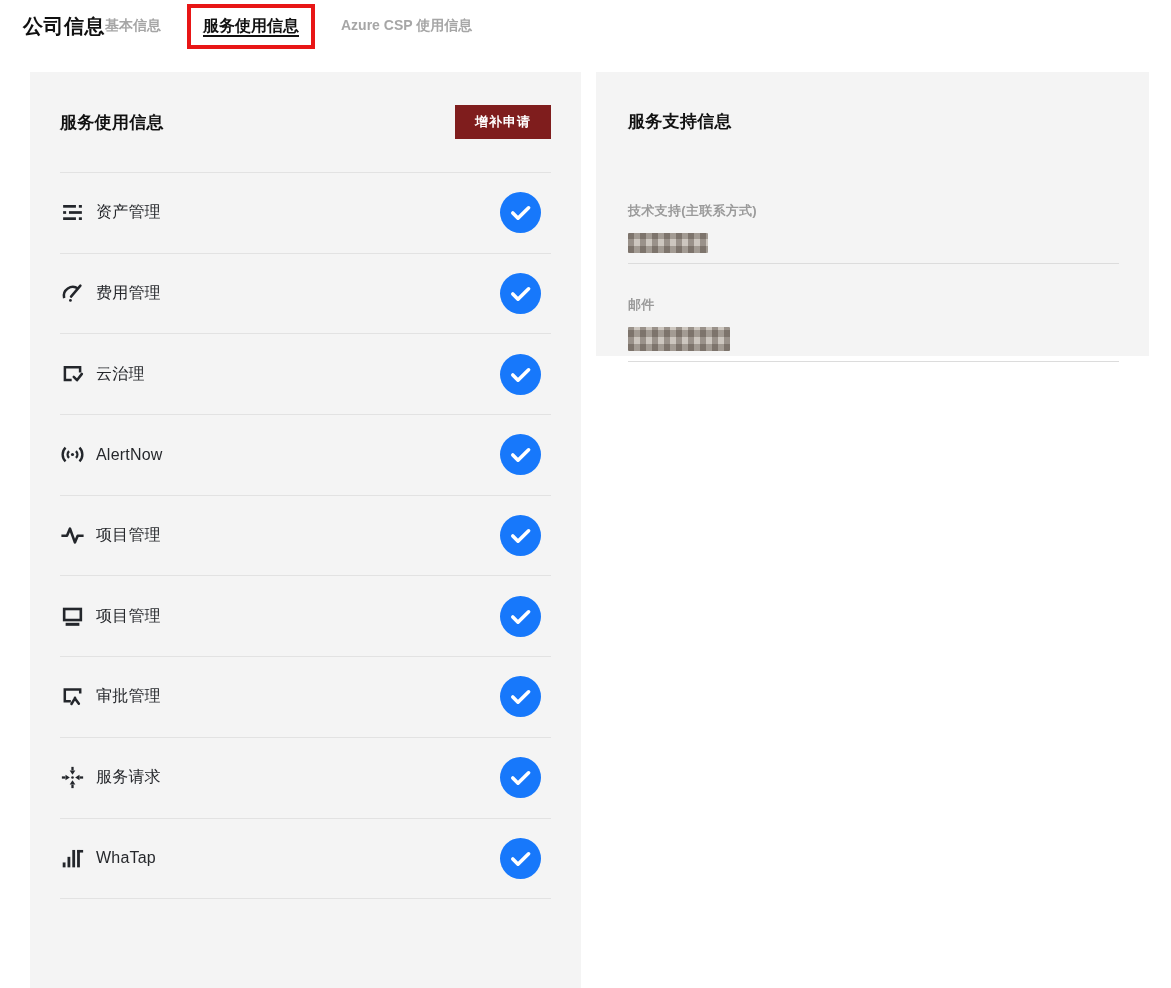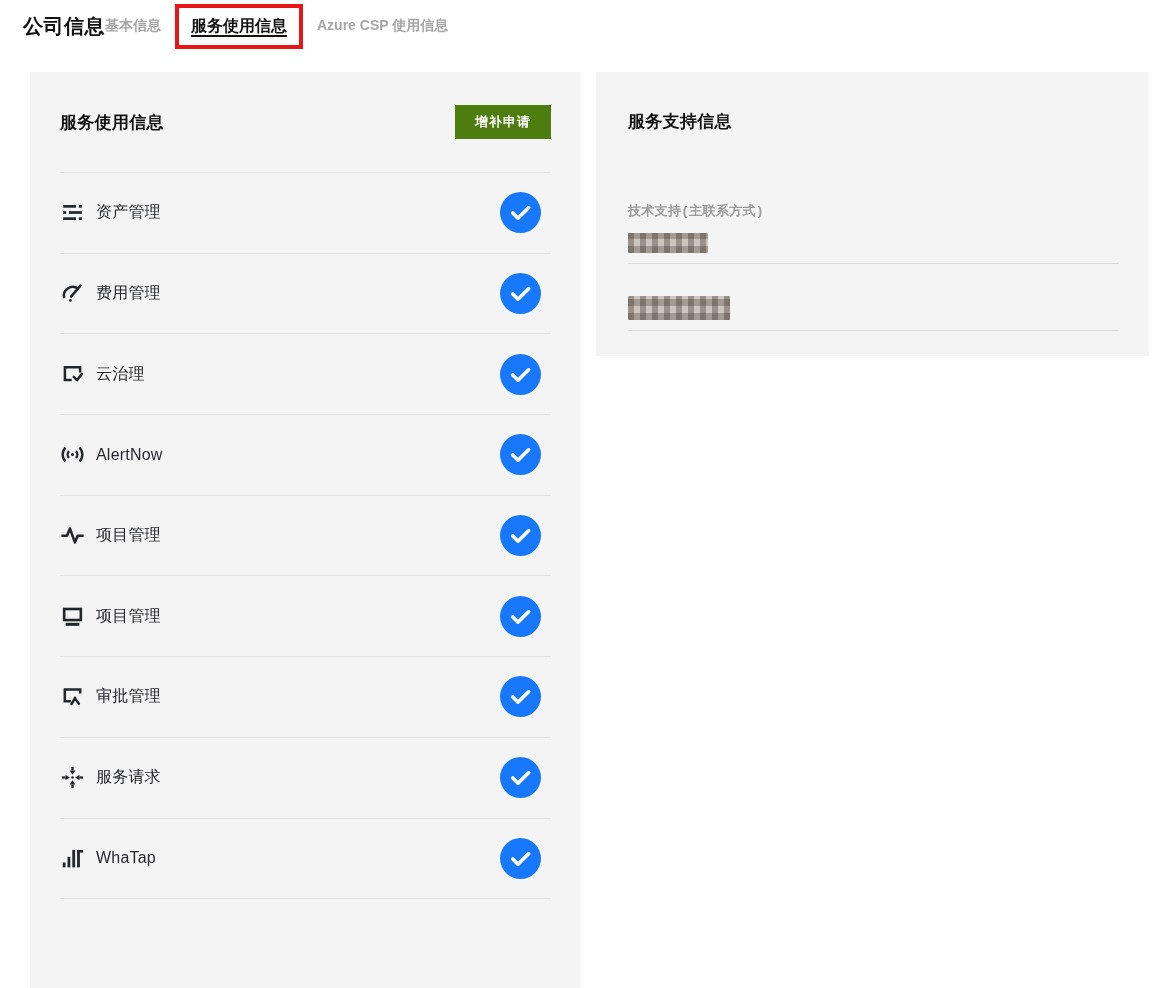--- a/index.html
+++ b/index.html
@@ -4,50 +4,50 @@
 <style>
   * { margin:0; padding:0; box-sizing:border-box; }
   html,body { width:1171px; height:988px; background:#ffffff;
     font-family:"Liberation Sans","DejaVu Sans",sans-serif; color:#1c1e21;
     overflow:hidden; position:relative; }
 
   
   .page-header { position:absolute; left:23px; top:0; height:52px;
     display:flex; align-items:center; }
   .page-title { font-size:20px; font-weight:700; color:#101010; letter-spacing:.5px; }
-  .tabs { display:flex; align-items:center; gap:14px; }
+  .tabs { display:flex; align-items:center; gap:26px; }
   .tab { font-size:14px; font-weight:700; color:#a6a6a6; cursor:pointer; white-space:nowrap; }
   .tab-active-box { border:4px solid #e81616; padding:8px 12px; }
   .tab.active { font-size:16px; color:#111; text-decoration:underline;
     text-underline-offset:4px; text-decoration-thickness:2px; }
 
   
   .panel { position:absolute; top:72px; background:#f4f4f4; }
   .panel-left  { left:30px;  width:551px; height:916px; padding:0 30px; }
   .panel-right { left:596px; width:553px; height:284px; padding:0 30px 0 32px; }
 
   .panel-header { height:100px; display:flex; align-items:center; justify-content:space-between; }
   .panel-title { font-size:17px; font-weight:700; color:#111; letter-spacing:.3px; }
-  .apply-btn { background:#4d7c0f; color:#fff; border:none; font-size:13px; font-weight:700;
+  .apply-btn { background:#7f1d1d; color:#fff; border:none; font-size:13px; font-weight:700;
     padding:8px 20px; letter-spacing:1px; cursor:pointer;
     font-family:"Liberation Sans","DejaVu Sans",sans-serif; }
 
   
   .service-list { border-bottom:1px solid #e2e2e2; }
   .service-row { height:80.7px; border-top:1px solid #e2e2e2;
     display:flex; align-items:center; padding-right:10px; }
   .svc-icon { width:25px; height:25px; margin-right:11px; color:#23262b; flex:0 0 auto; }
   .svc-icon svg { width:100%; height:100%; display:block; }
   .svc-label { font-size:16px; color:#26282c; letter-spacing:.2px; }
   .check-badge { margin-left:auto; width:41px; height:41px; flex:0 0 auto; cursor:pointer; }
   .check-badge svg { width:100%; height:100%; display:block; }
 
   
   .support-field { margin-top:32px; }
-  .field-label { font-size:13px; font-weight:700; color:#9a9a9a; letter-spacing:.3px;font-family:Liberation Mono, monospace; }
+  .field-label { font-size:13px; font-weight:700; color:#9a9a9a; letter-spacing:.3px; }
   .field-value { margin-top:13px; padding-bottom:10px; border-bottom:1px solid #dcdcdc; }
   .mosaic { filter:blur(.4px); border-radius:1px;
     background-image:
       repeating-linear-gradient(90deg, rgba(110,100,92,.55) 0 6px, rgba(200,193,185,.35) 6px 12px),
       repeating-linear-gradient(0deg, #8f877f 0 7px, #cfc9c2 7px 14px); }
   .mosaic-phone { width:80px;  height:20px; }
   .mosaic-mail  { width:102px; height:24px; }
 </style>
 </head>
 <body>
@@ -230,18 +230,19 @@
     <div class="panel-title">服务支持信息</div>
   </div>
   <div>
       <div class="support-field">
     <div class="field-label">技术支持(主联系方式)</div>
     <div class="field-value">
       <div class="mosaic mosaic-phone"></div>
     </div>
   </div>
       <div class="support-field">
+    <div class="field-label">邮件</div>
     <div class="field-value">
       <div class="mosaic mosaic-mail"></div>
     </div>
   </div>
     </div>
 </div>
 
 </body></html>

